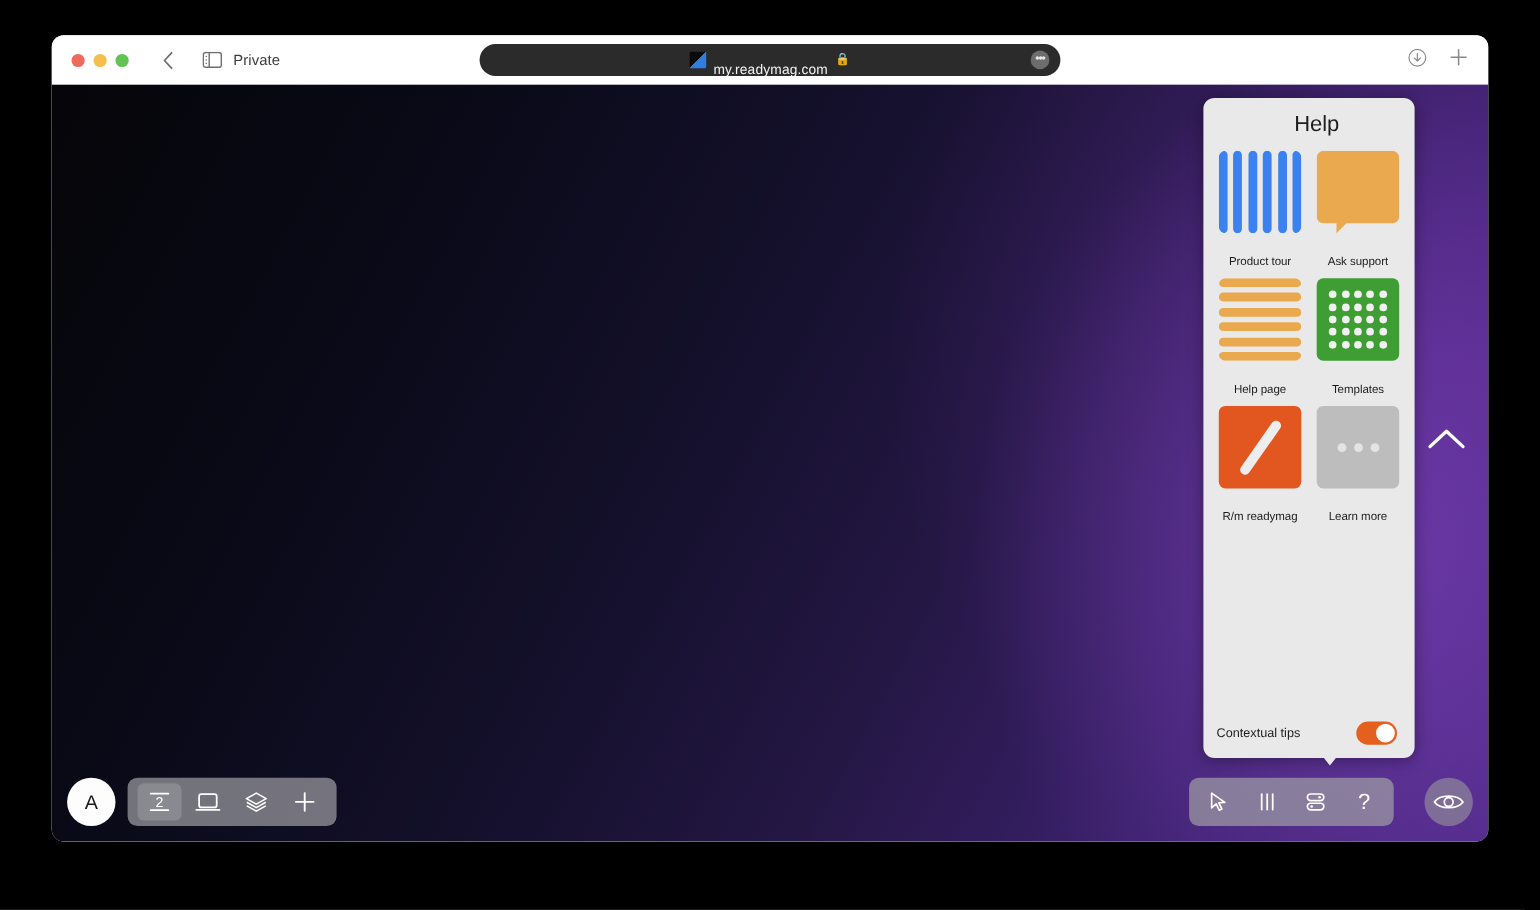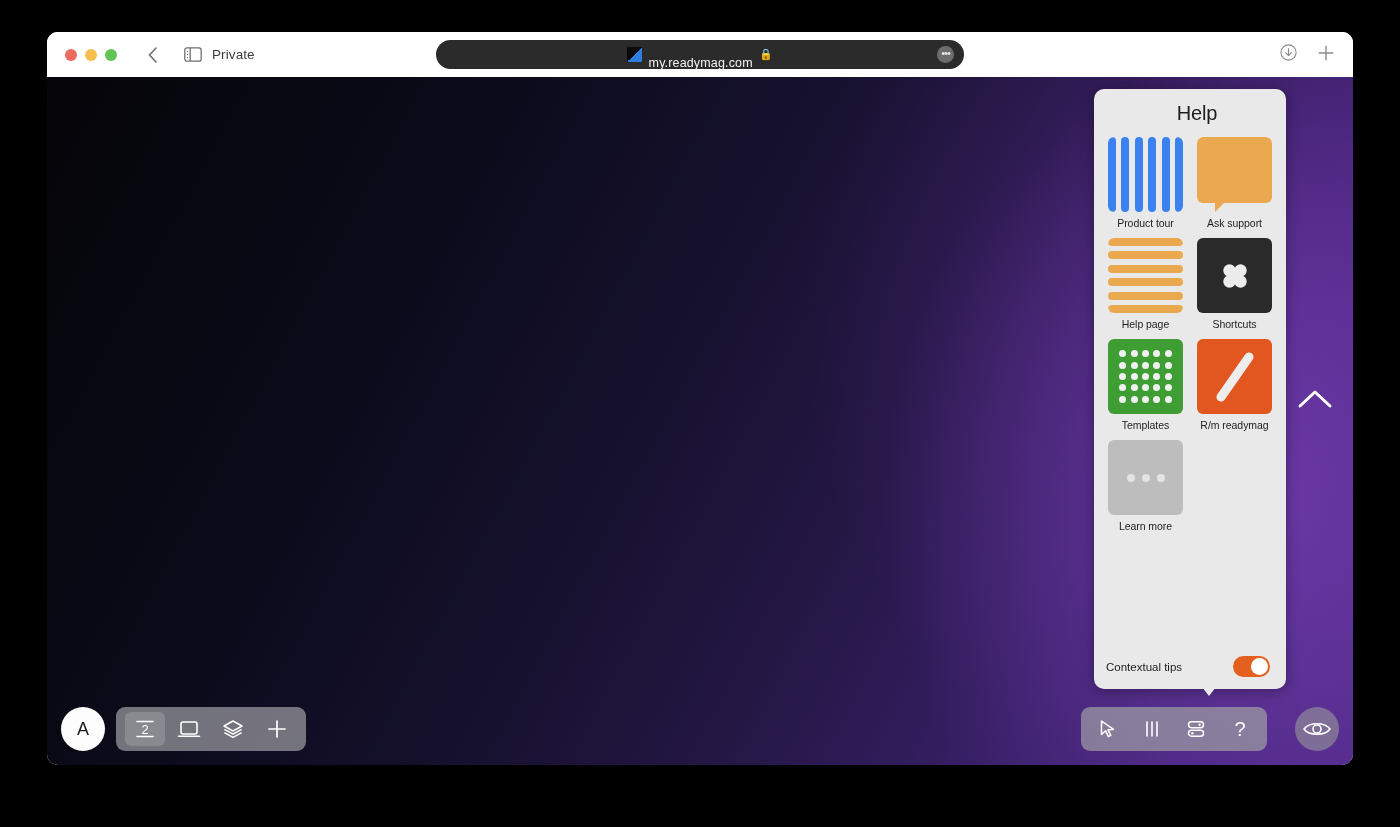--- a/index.html
+++ b/index.html
@@ -173,21 +173,21 @@
     row-gap: 9px;
   }
   .tile-cell { width: 75px; }
   .tile-art {
     width: 75px; height: 75px;
     border-radius: 6px;
     overflow: hidden;
     position: relative;
   }
   .tile-label {
-    margin-top: 5px;
+    margin-top: 20px;
     font-size: 10.5px;
     color: #1d1d1f;
     white-space: nowrap;
     letter-spacing: -.05px;
   }
 
   
   .art-vbars {
     background: #e9e9ea;
     display: flex;
@@ -505,32 +505,20 @@
               <i></i>
                 <i></i>
                 <i></i>
                 <i></i>
                 <i></i>
                 <i></i>
             </div>
             <div class="tile-label">Help page</div>
           </div>
 
-          <div class="tile-cell">
-            <div class="tile-art art-shortcuts">
-              <svg class="clover" viewBox="0 0 30 30" fill="#ececec">
-                <circle cx="9.5" cy="9.5" r="6.2"></circle>
-                <circle cx="20.5" cy="9.5" r="6.2"></circle>
-                <circle cx="9.5" cy="20.5" r="6.2"></circle>
-                <circle cx="20.5" cy="20.5" r="6.2"></circle>
-                <rect x="7" y="7" width="16" height="16" rx="3"></rect>
-              </svg>
-            </div>
-            <div class="tile-label">Shortcuts</div>
-          </div>
 
 
           <div class="tile-cell">
             <div class="tile-art art-templates">
               <span class="tpl-grid">
                 <i></i>
                   <i></i>
                   <i></i>
                   <i></i>
                   <i></i>

